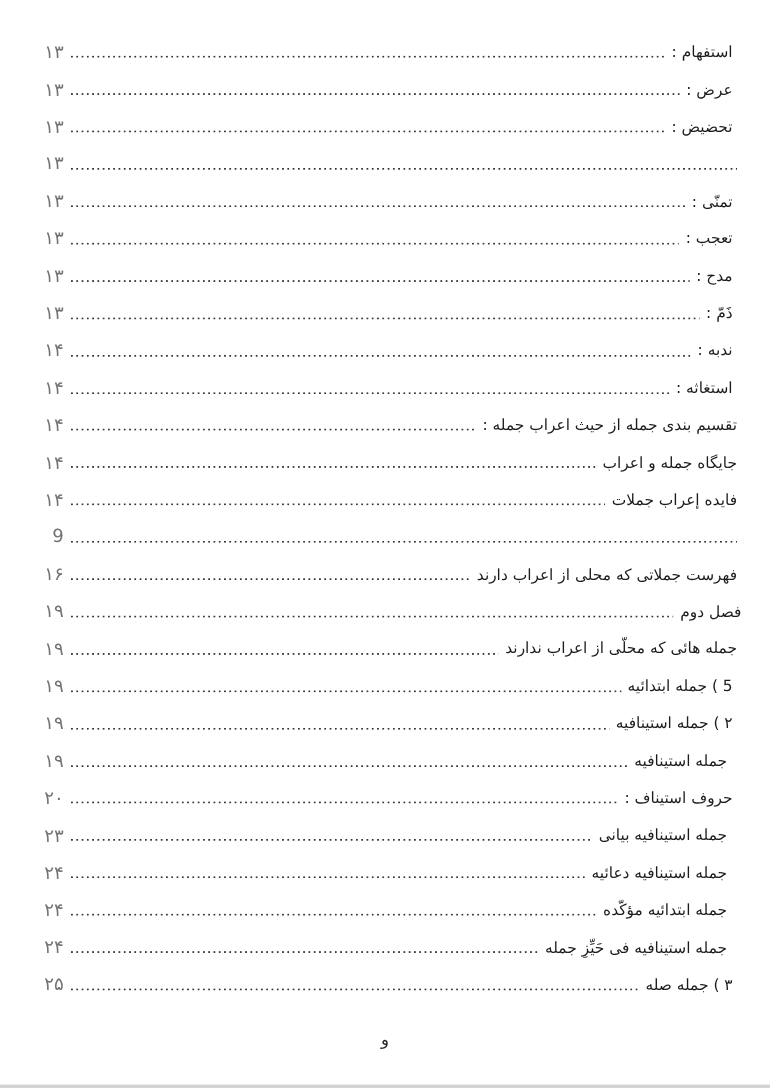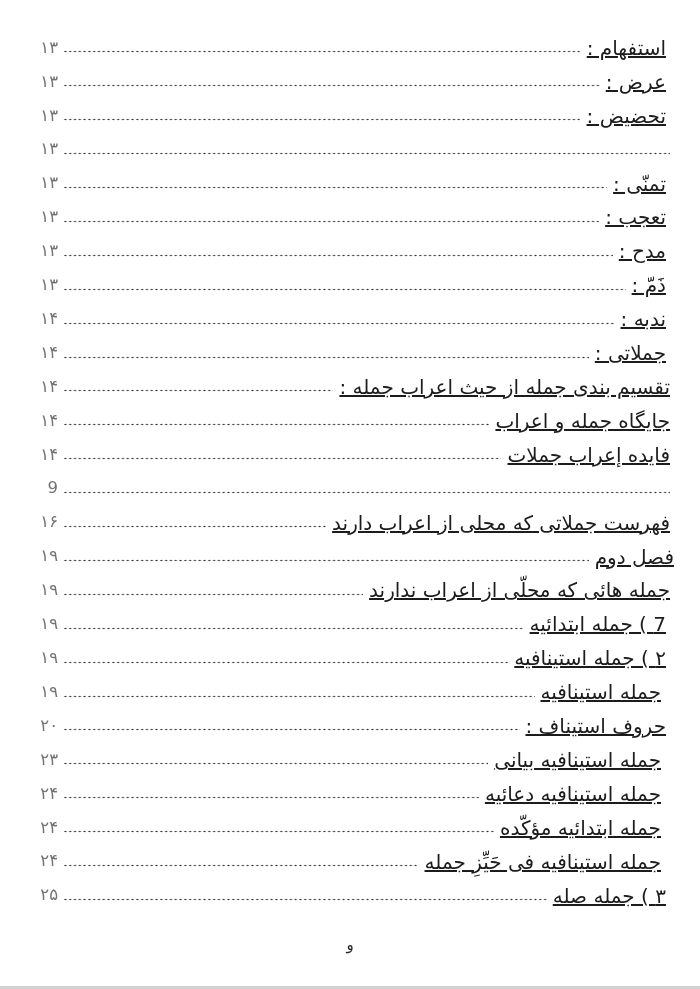--- a/index.html
+++ b/index.html
@@ -28,25 +28,24 @@
     padding: 0 26px 0 36px;
   }
   .toc-row {
     display: flex;
     align-items: center;
     height: 33.92px;
     box-sizing: border-box;
   }
   .toc-title {
     white-space: nowrap;
-    font-size: 20px;
+    font-size: 14px;
     color: #1c1c1c;
     padding-left: 6px;
     line-height: 1;
-    text-decoration: underline;
   }
   .leader {
     flex: 1 1 auto;
     height: 100%;
     min-width: 10px;
     background-image: radial-gradient(circle, #333333 30%, rgba(0,0,0,0) 38%);
     background-size: 4.8px 3.2px;
     background-repeat: repeat-x;
     background-position: 0 63%;
   }
@@ -131,21 +130,21 @@
     <span class="toc-page">۱۳</span>
   </div>
 
   <div class="toc-row" style="padding-right: 8px;">
     <span class="toc-title">ندبه :</span>
     <span class="leader"></span>
     <span class="toc-page">۱۴</span>
   </div>
 
   <div class="toc-row" style="padding-right: 8px;">
-    <span class="toc-title">جملاتى :</span>
+    <span class="toc-title">استغاثه :</span>
     <span class="leader"></span>
     <span class="toc-page">۱۴</span>
   </div>
 
   <div class="toc-row" style="padding-right: 4px;">
     <span class="toc-title">تقسيم بندى جمله از حيث اعراب جمله :</span>
     <span class="leader"></span>
     <span class="toc-page">۱۴</span>
   </div>
 
@@ -178,21 +177,21 @@
     <span class="toc-page">۱۹</span>
   </div>
 
   <div class="toc-row" style="padding-right: 4px;">
     <span class="toc-title">جمله هائى كه محلّى از اعراب ندارند</span>
     <span class="leader"></span>
     <span class="toc-page">۱۹</span>
   </div>
 
   <div class="toc-row" style="padding-right: 8px;">
-    <span class="toc-title">7 ) جمله ابتدائيه</span>
+    <span class="toc-title">5 ) جمله ابتدائيه</span>
     <span class="leader"></span>
     <span class="toc-page">۱۹</span>
   </div>
 
   <div class="toc-row" style="padding-right: 8px;">
     <span class="toc-title">۲ ) جمله استينافيه</span>
     <span class="leader"></span>
     <span class="toc-page">۱۹</span>
   </div>
 

